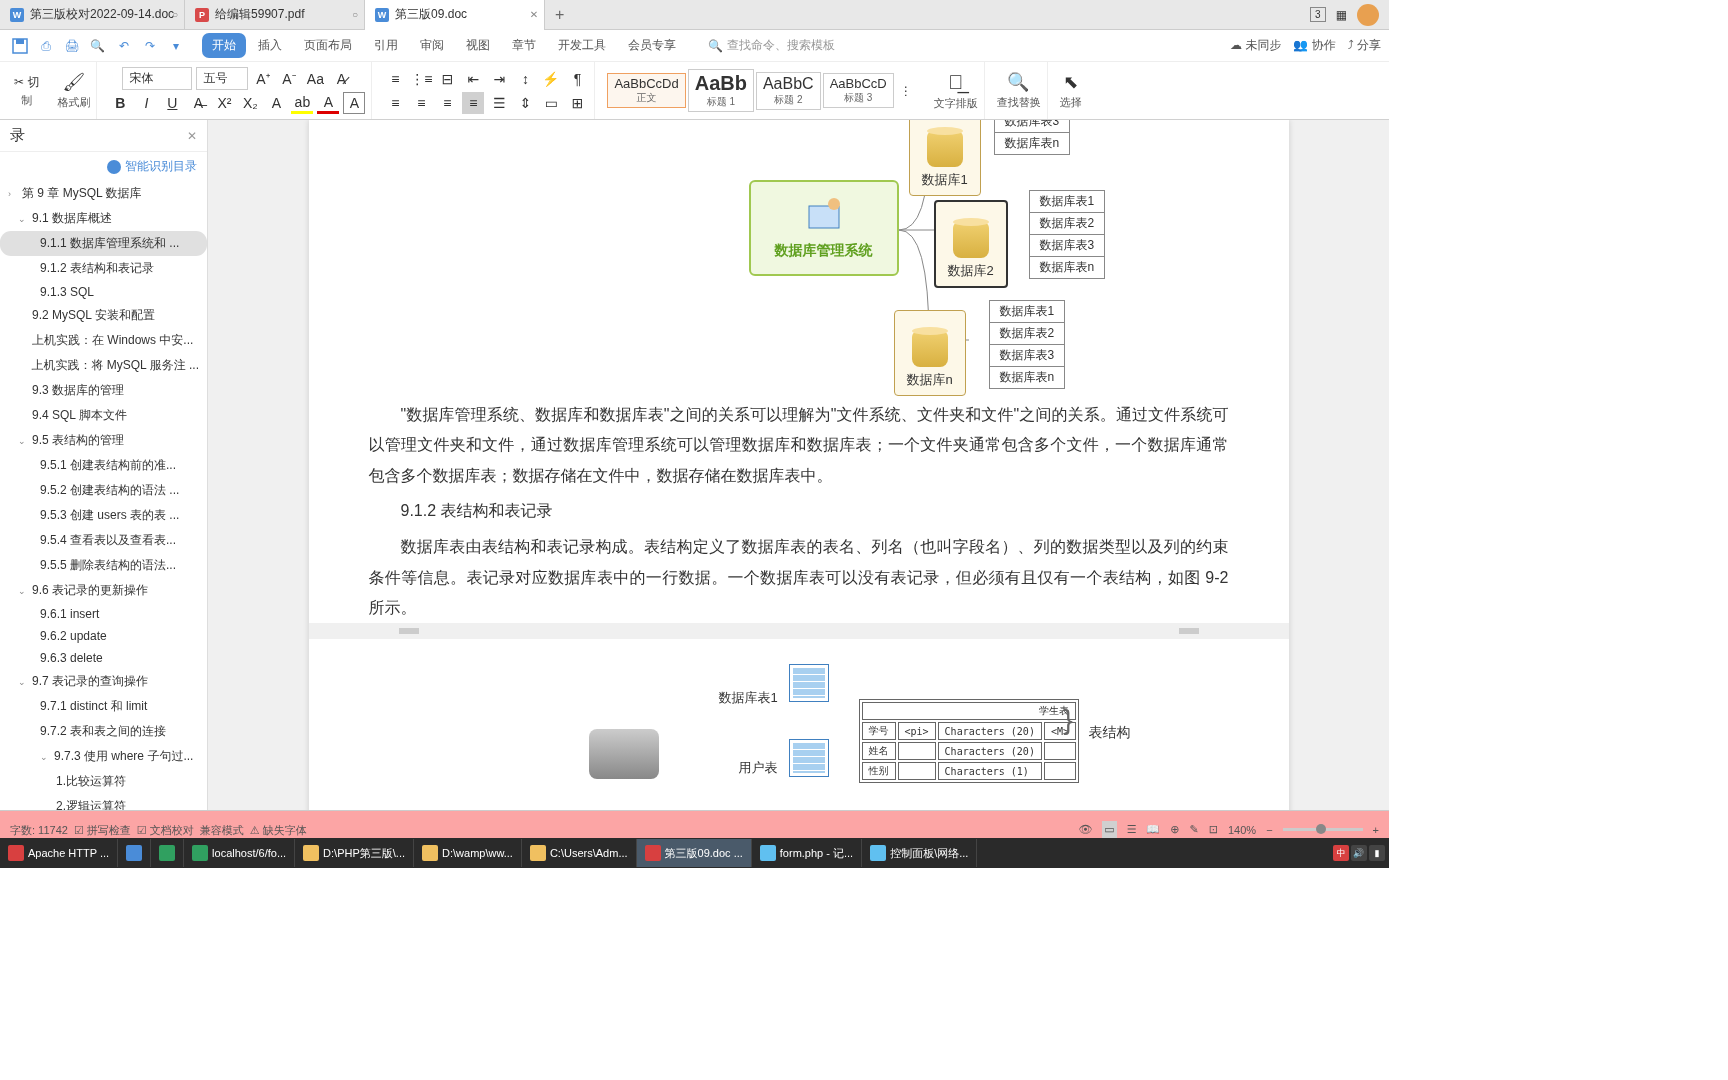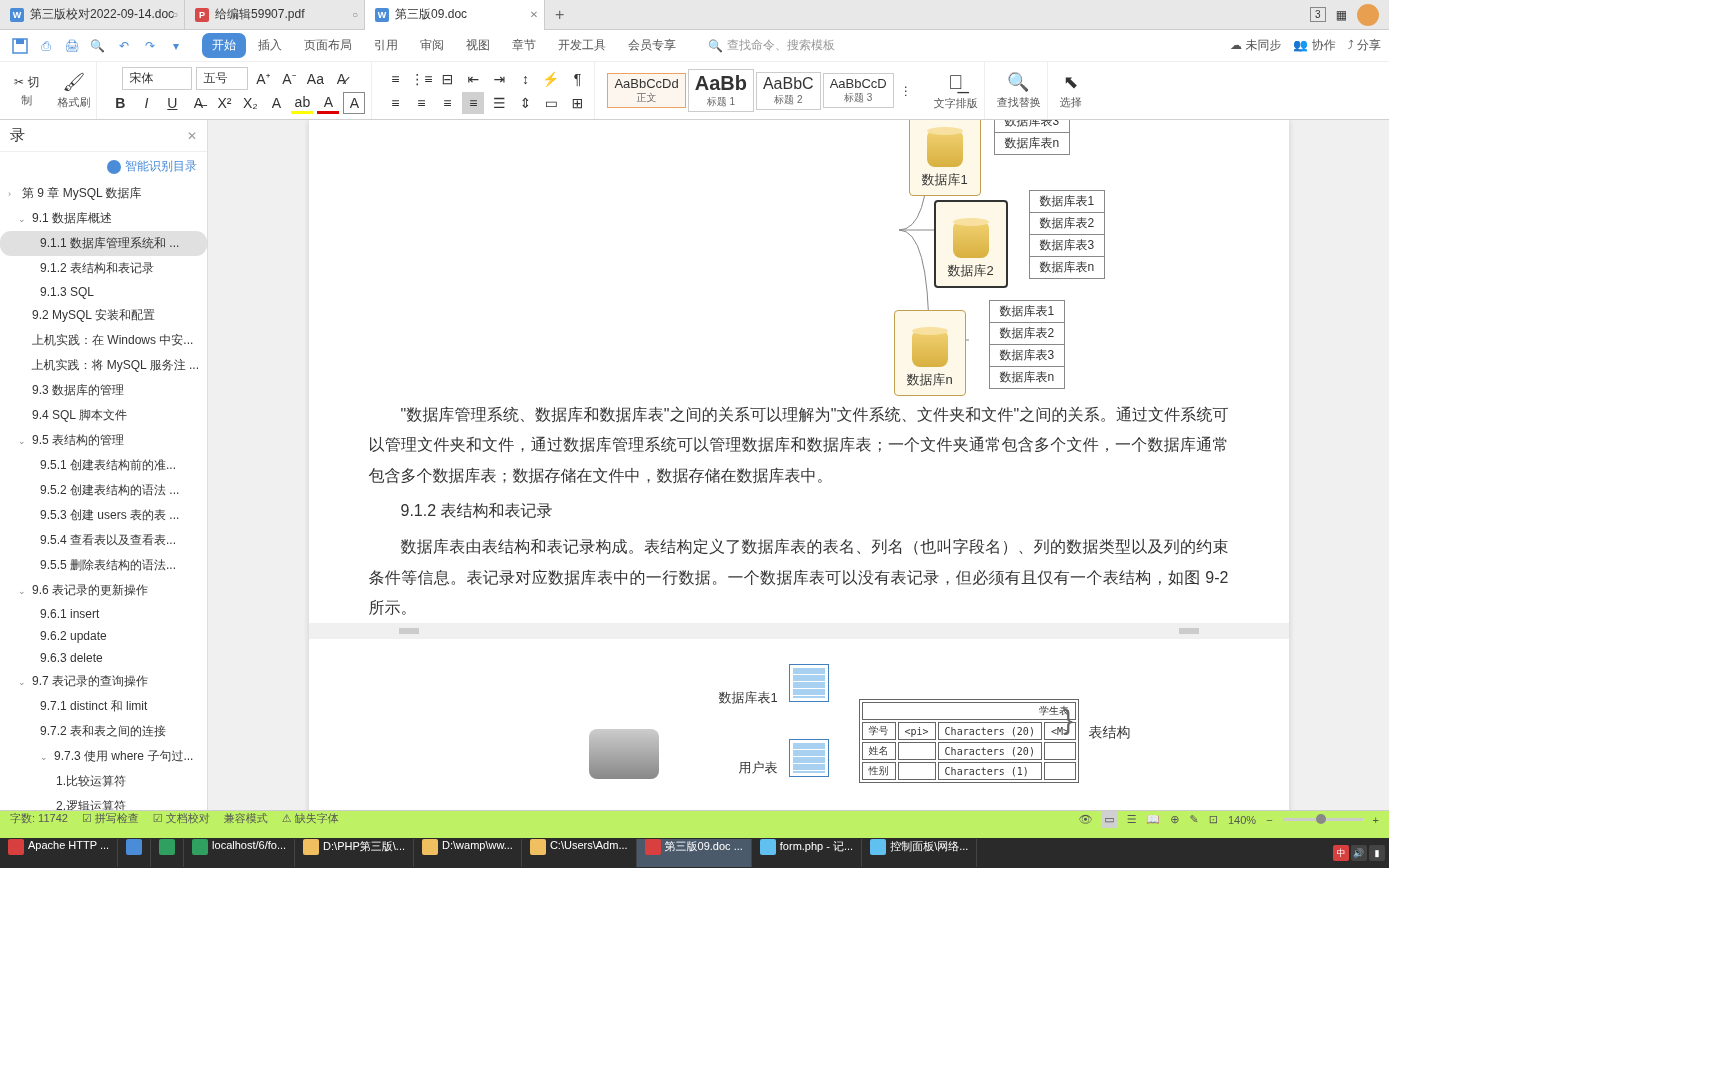--- a/index.html
+++ b/index.html
@@ -69,28 +69,28 @@
 .tbl-icon { width: 40px; height: 38px; border: 1px solid #4080c0; background: #fff; position: absolute; }
 .tbl-icon::before { content: ''; position: absolute; top: 3px; left: 3px; right: 3px; bottom: 3px; background: repeating-linear-gradient(#a8d0f0 0 6px, #fff 6px 7px); }
 .schema-box { position: absolute; border: 1px solid #666; font-size: 11px; background: #fff; }
 .schema-box td { border: 1px solid #666; padding: 1px 6px; font-family: monospace; font-size: 10px; }
 .page-break { height: 16px; background: #f0f0f0; margin: 0 -60px; position: relative; }
 .page-break::before, .page-break::after { content: ''; position: absolute; top: 5px; width: 20px; height: 6px; background: #ccc; }
 .page-break::before { left: 90px; }
 .page-break::after { right: 90px; }
 
 
-.statusbar { position: absolute; bottom: 30px; left: 0; right: 0; height: 28px; border-top: 1px solid #ccc; background: #bef264; display: flex; align-items: flex-start; padding: 0 10px; gap: 14px; font-size: 11px; color: #555; }
+.statusbar { position: absolute; bottom: 30px; left: 0; right: 0; height: 28px; border-top: 1px solid #ccc; background: #fca5a5; display: flex; align-items: flex-end; padding: 0 10px; gap: 6px; font-size: 11px; color: #555; }
 .statusbar-right { margin-left: auto; display: flex; gap: 10px; align-items: center; }
 .zoom-slider { width: 80px; height: 3px; background: #ccc; position: relative; }
 .zoom-slider::after { content: ''; position: absolute; left: 42%; top: -4px; width: 10px; height: 10px; background: #888; border-radius: 50%; }
 
 
 .taskbar { position: absolute; bottom: 0; left: 0; right: 0; height: 30px; background: #2a2a2a; display: flex; align-items: center; }
-.task-item { height: 28px; padding: 0 8px; display: flex; gap: 4px; color: #fff; font-size: 11px; border-right: 1px solid #444; max-width: 130px; overflow: hidden; white-space: nowrap; }
+.task-item { height: 28px; padding: 0 8px; display: flex; align-items: center; gap: 4px; color: #fff; font-size: 11px; border-right: 1px solid #444; max-width: 130px; overflow: hidden; white-space: nowrap; }
 .task-item.active { background: #4a5a6a; }
 .task-icon { width: 16px; height: 16px; border-radius: 2px; flex-shrink: 0; }
 .taskbar-right { margin-left: auto; display: flex; gap: 2px; padding-right: 4px; align-items: center; }
 .tray-icon { width: 16px; height: 16px; background: #d84040; border-radius: 2px; color: #fff; font-size: 9px; display: flex; align-items: center; justify-content: center; }
 
 svg { display: block; }
 </style>
 </head>
 <body>
 
@@ -347,20 +347,27 @@
         <div class="toc-item l3">
           <span>9.7.4   使用 order by 对结...</span>
         </div>
       </div>
   </div>
 
   <div class="doc-area">
     <div class="page">
 
       <div class="diagram">
+        <div class="dbms-box">
+          <svg width="50" height="40" style="margin:0 auto">
+              <rect x="10" y="10" width="30" height="22" fill="#c8e0f8" stroke="#4080c0"></rect>
+              <circle cx="35" cy="8" r="6" fill="#f0c080"></circle>
+            </svg>
+          <div class="dbms-title">数据库管理系统</div>
+        </div>
         <svg style="position:absolute;left:500px;top:0;width:120px;height:270px">
           <path d="M30,110 Q60,110 60,20 L100,20" fill="none" stroke="#888"></path>
           <path d="M30,110 L100,110" fill="none" stroke="#888"></path>
           <path d="M30,110 Q60,110 60,220 L100,220" fill="none" stroke="#888"></path>
         </svg>
         <div class="db-box" style="left:540px;top:-10px"><div class="db-cyl"></div><span>数据库1</span></div>
         <div class="db-box" style="left:565px;top:80px;border:2px solid #333"><div class="db-cyl"></div><span>数据库2</span></div>
         <div class="db-box" style="left:525px;top:190px"><div class="db-cyl"></div><span>数据库n</span></div>
         <div class="table-list" style="left:625px;top:-10px">
           <div class="table-cell">数据库表3</div>

